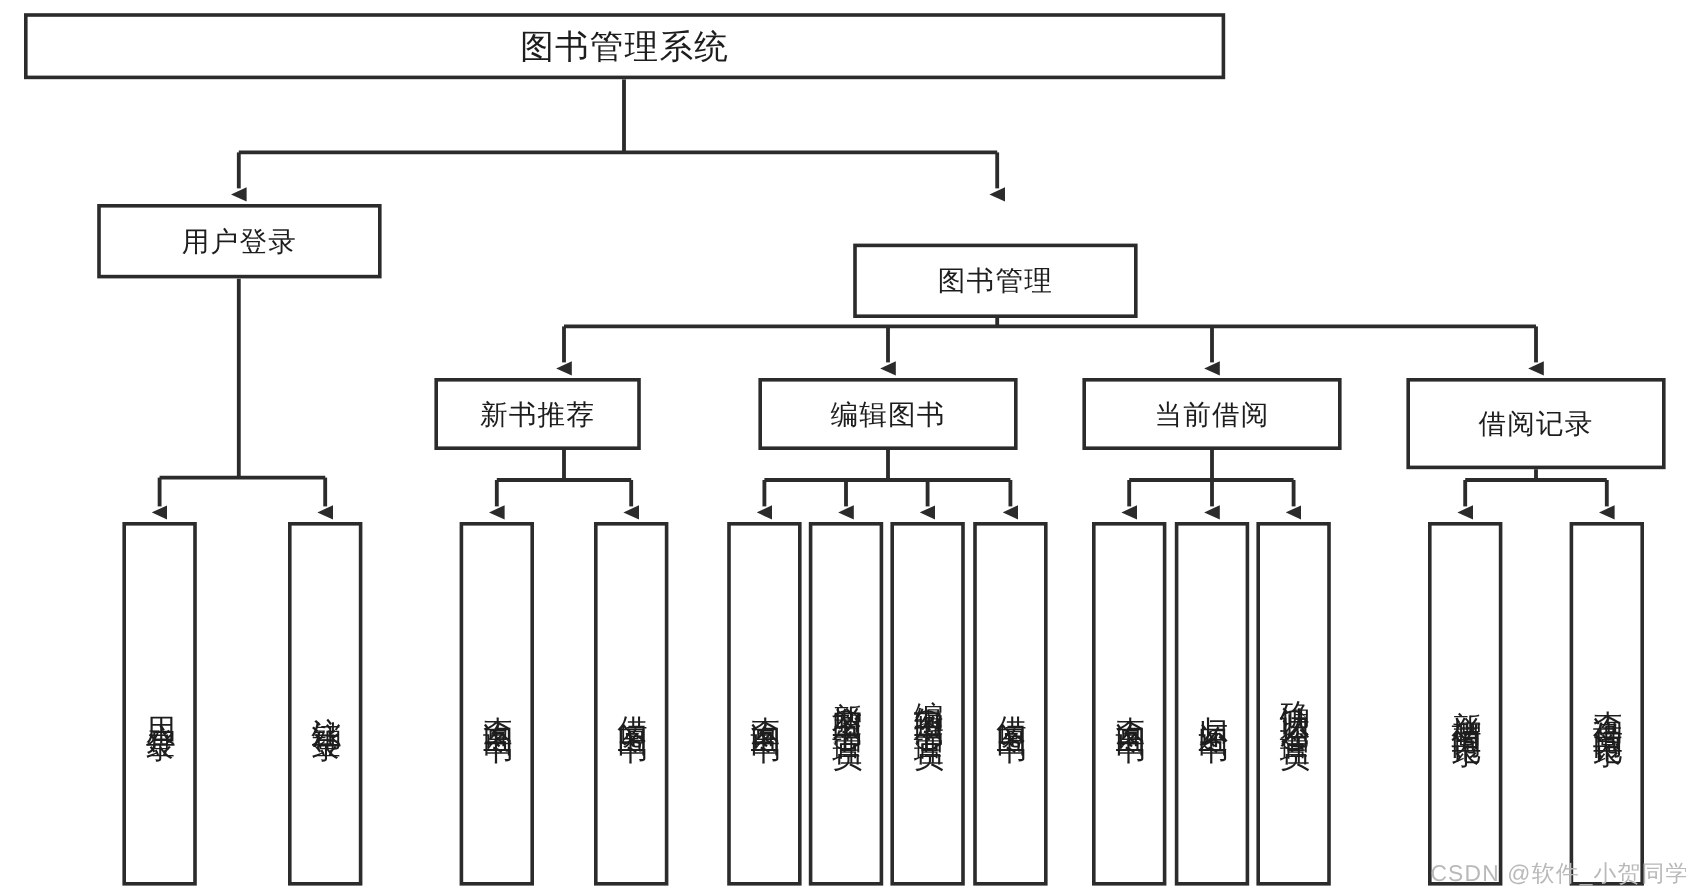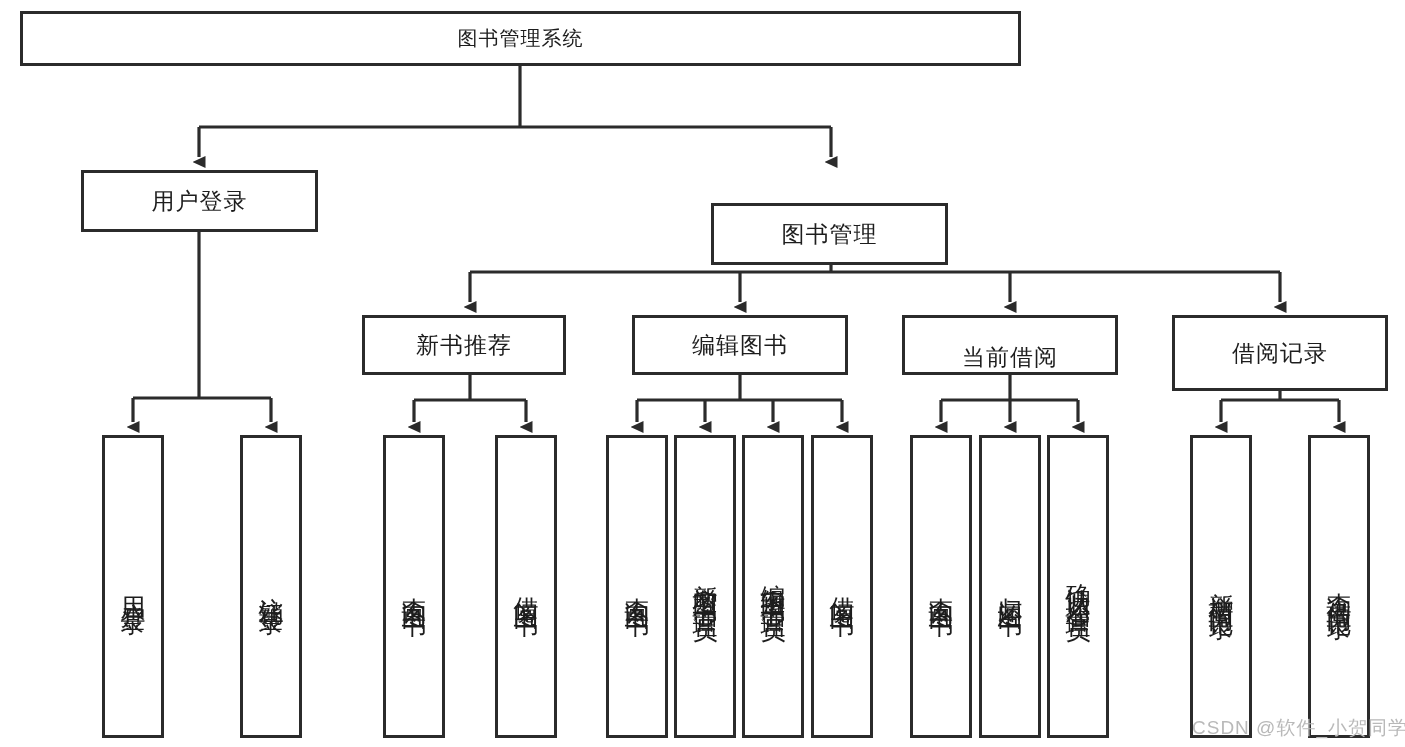--- a/index.html
+++ b/index.html
@@ -34,21 +34,21 @@
     align-items: center;
     justify-content: center;
     color: #1d1d1d;
   }
   .node .label {
     font-size: 23px;
     line-height: 1.25;
     letter-spacing: 1px;
     white-space: nowrap;
   }
-  .node.root .label { font-size: 20px; }
+  .node.root .label { font-size: 28px; }
   .node.vert {
     align-items: center;
     justify-content: center;
     padding: 6px 0;
   }
   .node.vert .label {
     writing-mode: vertical-rl;
     text-orientation: upright;
     font-size: 25px;
     letter-spacing: 5px;
@@ -123,27 +123,27 @@
     <span class="label">图书管理系统</span>
   </div>
 
   <div class="node" style="left:81px; top:170px; width:237px; height:62px;">
     <span class="label">用户登录</span>
   </div>
   <div class="node" style="left:711px; top:170px; width:237px; height:62px;margin-top:33px;">
     <span class="label">图书管理</span>
   </div>
 
-  <div class="node" style="left:362px; top:315px; width:204px; height:60px;justify-content:center;">
+  <div class="node" style="left:362px; top:315px; width:172px; height:60px;justify-content:center;">
     <span class="label">新书推荐</span>
   </div>
   <div class="node" style="left:632px; top:315px; width:216px; height:60px;">
     <span class="label">编辑图书</span>
   </div>
-  <div class="node" style="left:902px; top:315px; width:216px; height:60px;align-items:flex-end;">
+  <div class="node" style="left:902px; top:315px; width:216px; height:60px;">
     <span class="label">当前借阅</span>
   </div>
   <div class="node" style="left:1172px; top:315px; width:216px; height:76px;">
     <span class="label">借阅记录</span>
   </div>
 
   <div class="node vert" style="left:102px; top:435px; width:62px; height:303px;">
     <span class="label">用户登录</span>
   </div>
   <div class="node vert" style="left:240px; top:435px; width:62px; height:303px;">

